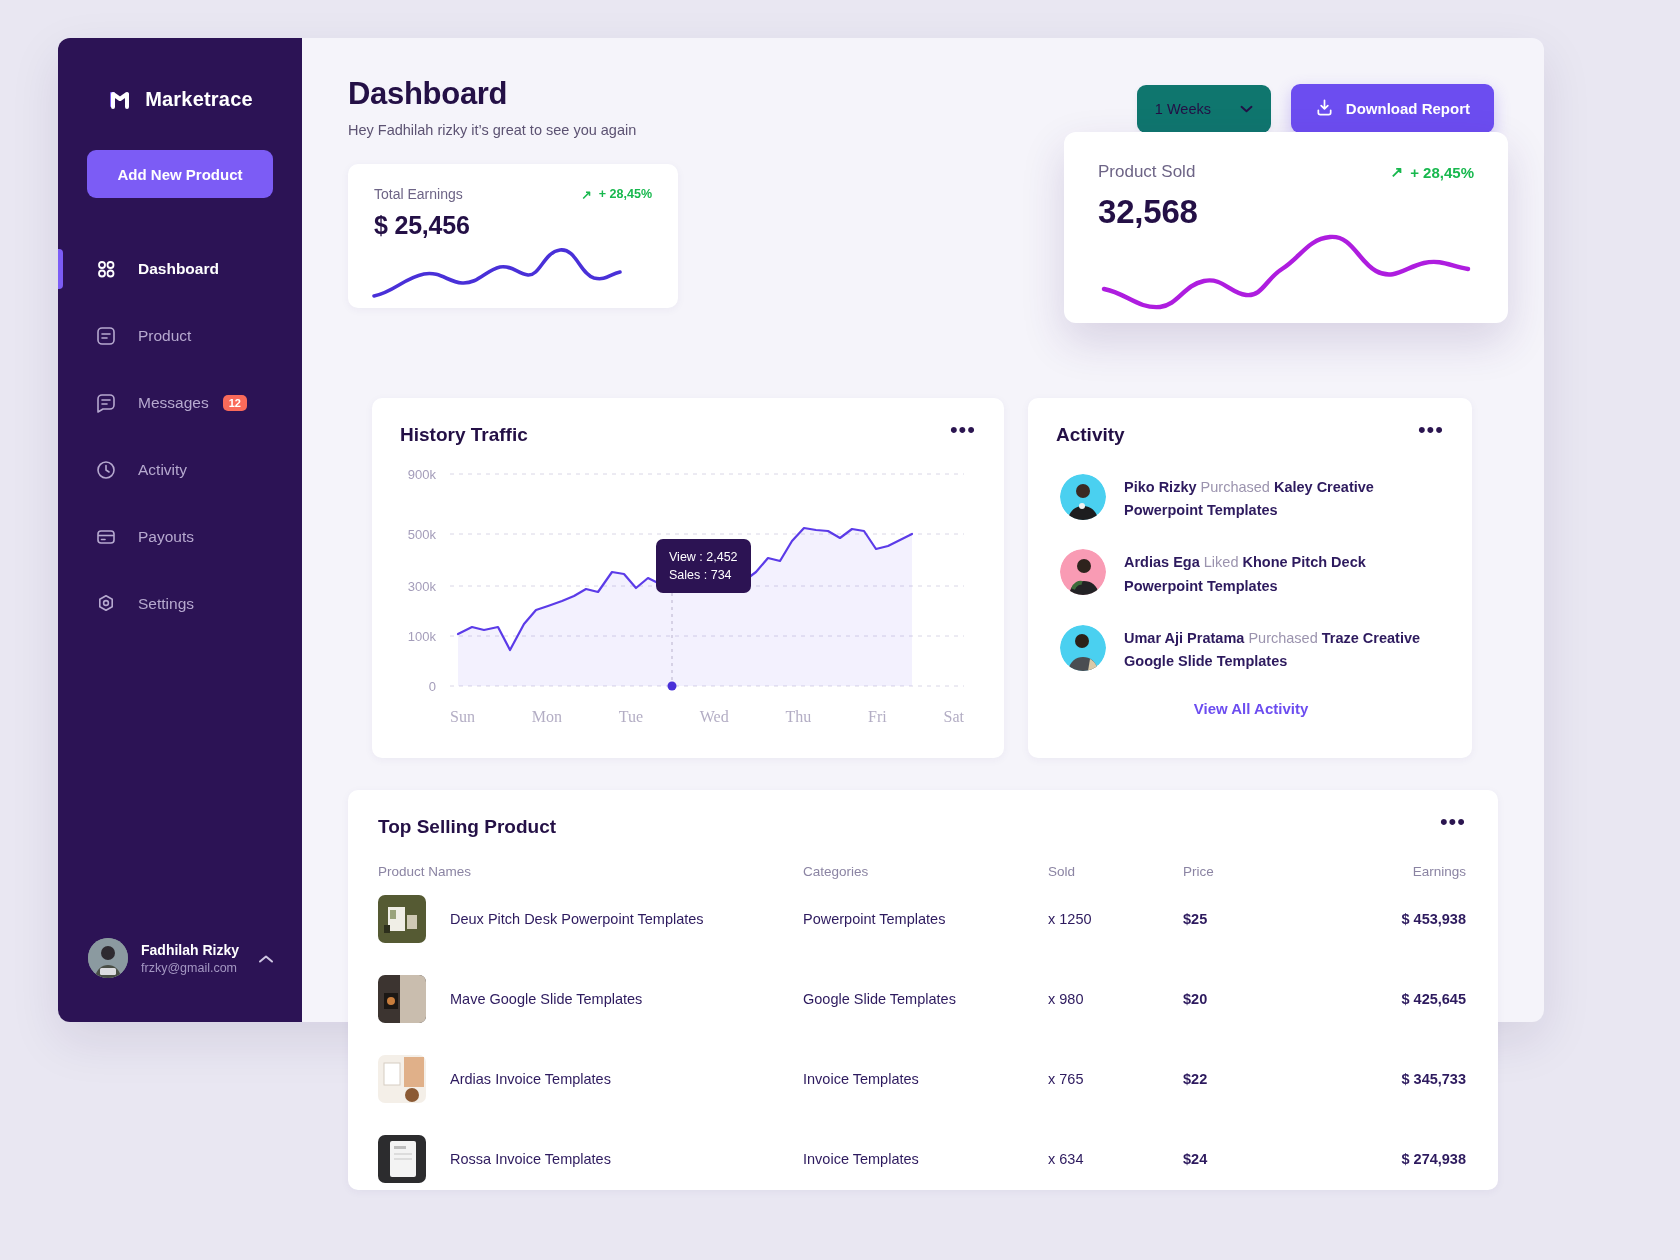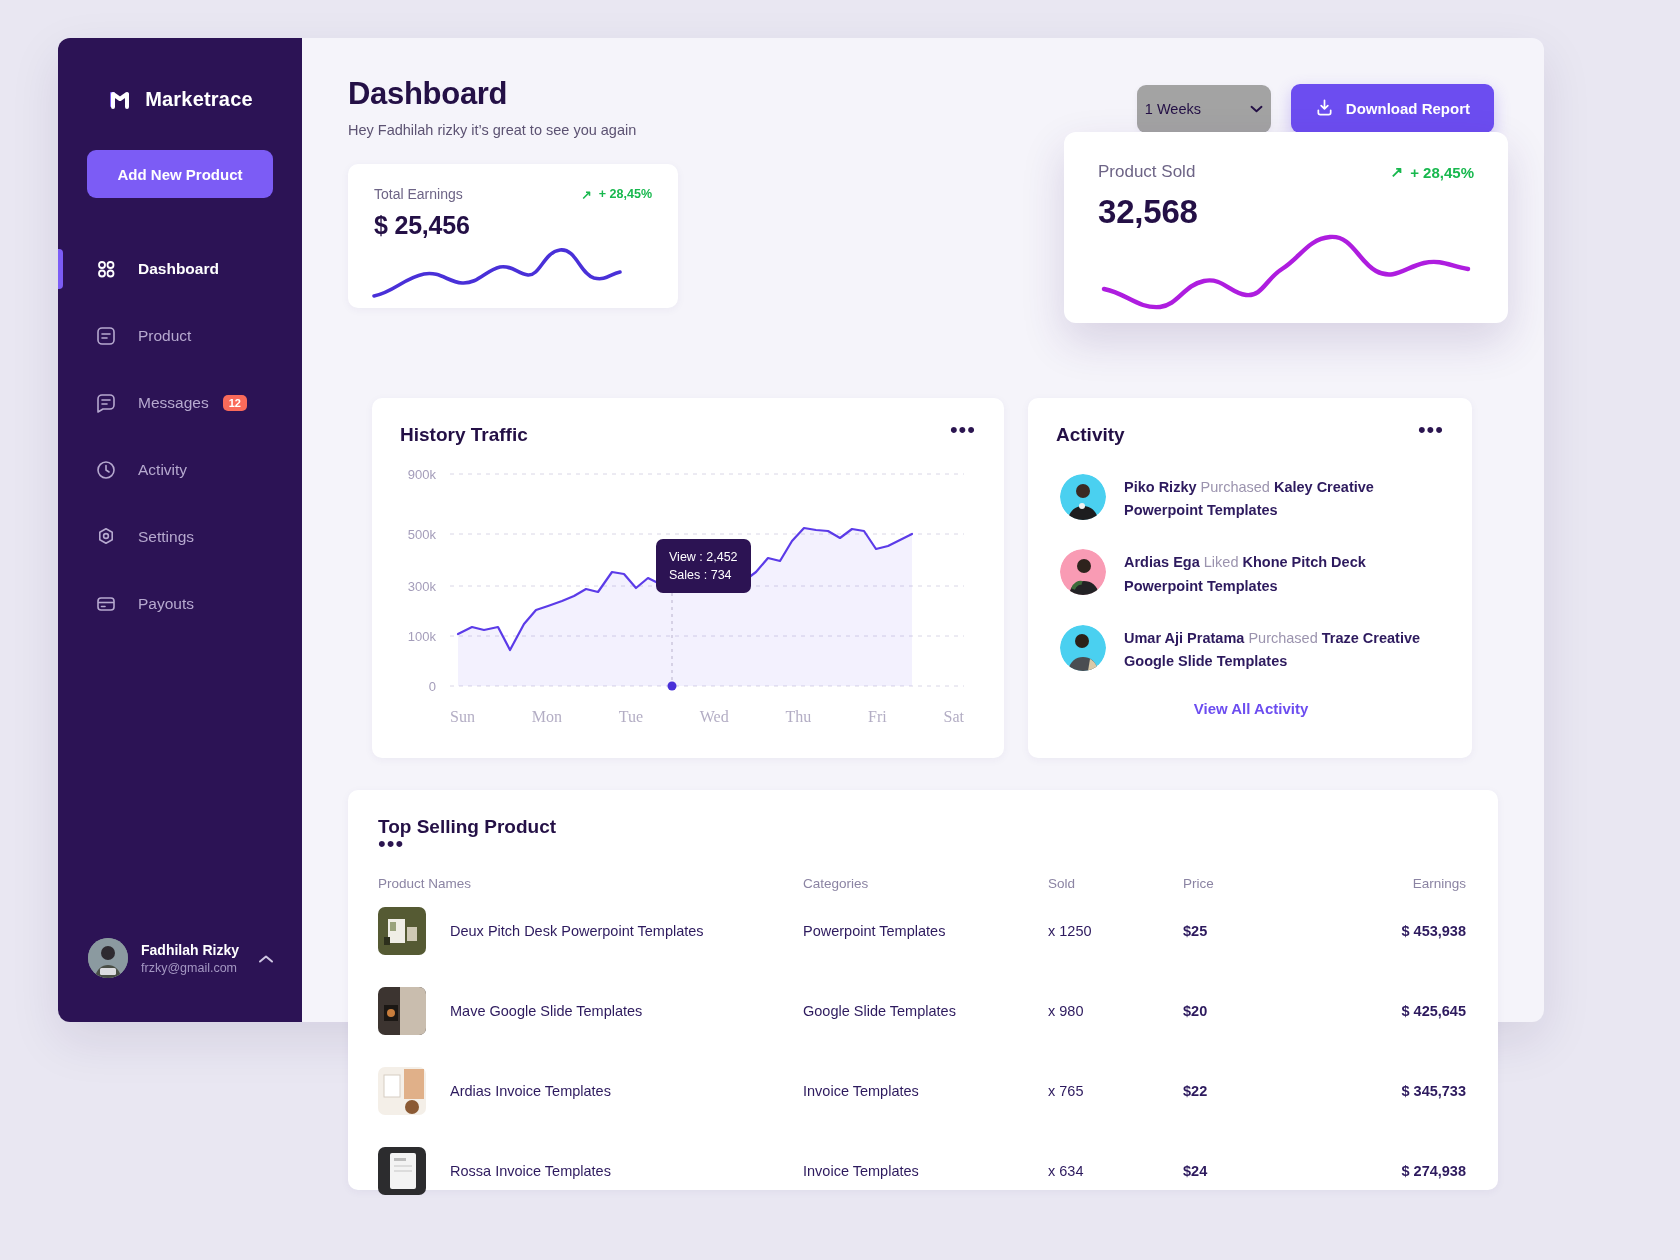--- a/index.html
+++ b/index.html
@@ -101,22 +101,22 @@
   .topbar {
     display: flex; align-items: flex-start; justify-content: space-between;
     padding: 38px 50px 0 46px;
   }
   .page-title { font-size: 31px; font-weight: bold; color: #241046; letter-spacing: -.3px; }
   .page-sub { font-size: 14.5px; color: #5c5272; margin-top: 10px; }
   .topbar-right { display: flex; align-items: center; gap: 20px; padding-top: 8px; }
   .select {
     display: flex; align-items: center; justify-content: space-between;
     width: 134px; height: 48px;
-    background: #a3a3a3; border-radius: 9px;
-    padding: 0 8px;
+    background: #0f766e; border-radius: 9px;
+    padding: 0 18px;
     font-size: 14.5px; color: #241046; font-weight: 500;
     cursor: pointer;
     box-shadow: 0 2px 6px rgba(60,30,110,.05);
   }
   .select .chev { font-size: 12px; color: #241046; }
   .download-btn {
     display: flex; align-items: center; gap: 12px;
     height: 49px; padding: 0 24px;
     background: #6c4df0; color: #fff;
     border: none; border-radius: 9px;
@@ -274,36 +274,36 @@
           <circle cx="11" cy="11" r="8"></circle>
           <path d="M11 6.5V11l3 2" stroke-linecap="round" stroke-linejoin="round"></path>
         </svg>
       </span>
       <span class="nav-label">Activity</span>
     </div>
 
     <div class="nav-item">
       <span class="nav-icon">
         <svg width="22" height="22" viewBox="0 0 22 22" fill="none" stroke="#b6a9cf" stroke-width="1.6">
-          <path d="M11 2.8l6.2 3.5v7.4L11 17.2 4.8 13.7V6.3z" stroke-linejoin="round"></path>
-          <circle cx="11" cy="10" r="2.4"></circle>
-        </svg>
-      </span>
-      <span class="nav-label">Settings</span>
+          <rect x="3" y="5" width="16" height="12" rx="3"></rect>
+          <line x1="3" y1="9.5" x2="19" y2="9.5"></line>
+          <line x1="6.5" y1="13.5" x2="10" y2="13.5" stroke-linecap="round"></line>
+        </svg>
+      </span>
+      <span class="nav-label">Payouts</span>
     </div>
 
     <div class="nav-item">
       <span class="nav-icon">
         <svg width="22" height="22" viewBox="0 0 22 22" fill="none" stroke="#b6a9cf" stroke-width="1.6">
-          <rect x="3" y="5" width="16" height="12" rx="3"></rect>
-          <line x1="3" y1="9.5" x2="19" y2="9.5"></line>
-          <line x1="6.5" y1="13.5" x2="10" y2="13.5" stroke-linecap="round"></line>
-        </svg>
-      </span>
-      <span class="nav-label">Payouts</span>
+          <path d="M11 2.8l6.2 3.5v7.4L11 17.2 4.8 13.7V6.3z" stroke-linejoin="round"></path>
+          <circle cx="11" cy="10" r="2.4"></circle>
+        </svg>
+      </span>
+      <span class="nav-label">Settings</span>
     </div>
 
   </nav>
 
   <div class="profile">
     <span class="avatar-sm">
       <svg width="40" height="40" viewBox="0 0 40 40">
         <rect width="40" height="40" fill="#8b9aa0"></rect>
         <circle cx="20" cy="15" r="7" fill="#2e2b30"></circle>
         <path d="M7 40c1-9 7-13 13-13s12 4 13 13z" fill="#4a4f46"></path>
@@ -498,21 +498,21 @@
           </span>
         </div>
 
         <a class="view-all">View All Activity</a>
       </div>
     </div>
 
   </section>
 
   <section class="card table-card">
-    <div class="card-head" style="padding:26px 32px 0 30px;flex-direction:column;">
+    <div class="card-head" style="padding:26px 32px 0 30px;">
       <span class="card-title">Top Selling Product</span>
       <span class="dots">•••</span>
     </div>
 
     <table>
       <thead>
         <tr class="tbl-head-row">
           <th class="col-prod">Product Names</th>
           <th class="col-cat">Categories</th>
           <th class="col-sold">Sold</th>

